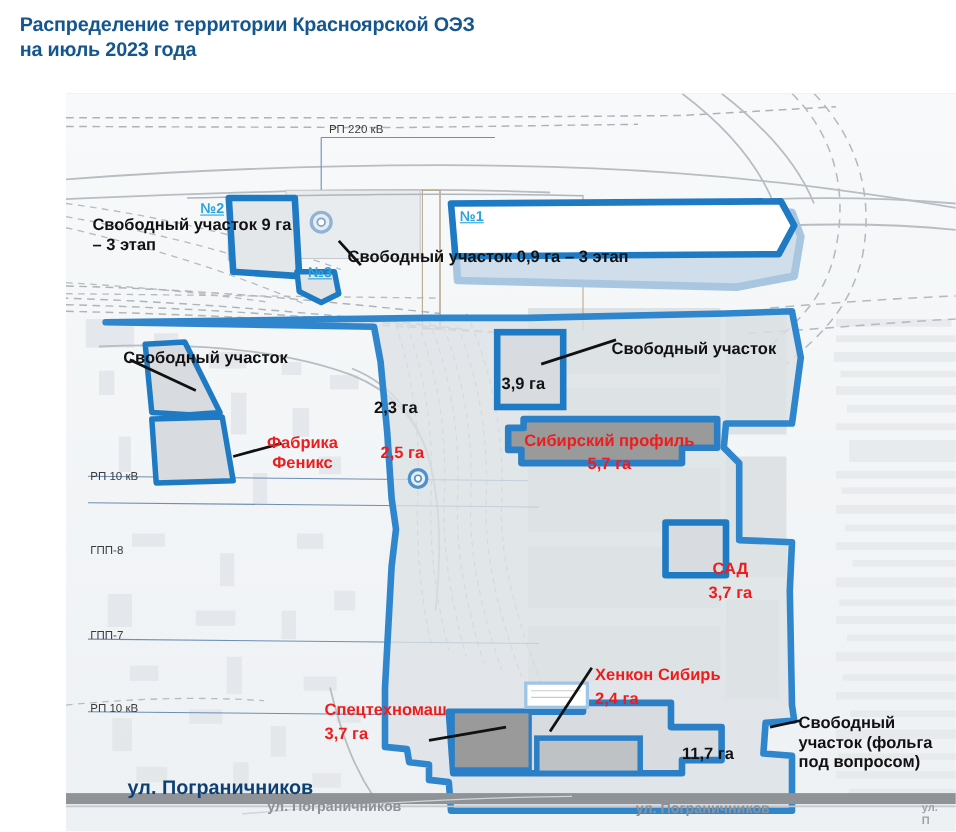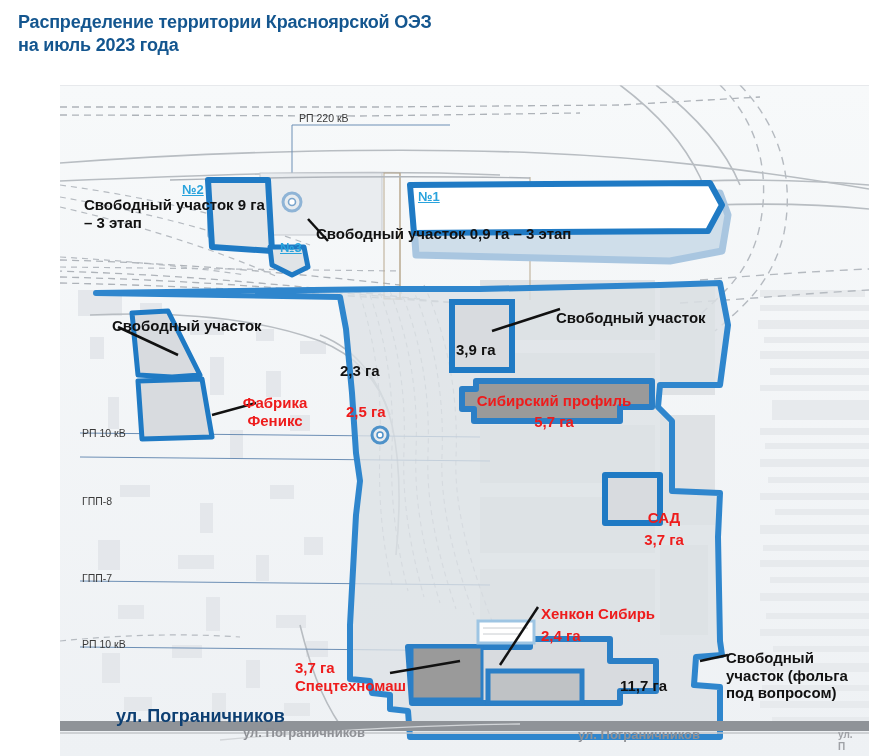--- a/index.html
+++ b/index.html
@@ -346,21 +346,21 @@
 
   <div class="lbl lbl-red center" style="left:456px; top:392px; width:196px;">Сибирский профиль</div>
   <div class="lbl lbl-red center" style="left:456px; top:413px; width:196px;">5,7 га</div>
 
   <div class="lbl lbl-red center" style="left:633px; top:509px; width:62px;">САД</div>
   <div class="lbl lbl-red center" style="left:633px; top:531px; width:62px;">3,7 га</div>
 
   <div class="lbl lbl-red" style="left:541px; top:605px;">Хенкон Сибирь</div>
   <div class="lbl lbl-red" style="left:541px; top:627px;">2,4 га</div>
 
-  <div class="lbl lbl-red" style="left:295px; top:637px;margin-top:40px;">Спецтехномаш</div>
+  <div class="lbl lbl-red" style="left:295px; top:637px;">Спецтехномаш</div>
   <div class="lbl lbl-red" style="left:295px; top:659px;">3,7 га</div>
 
   <div class="lbl lbl-black" style="left:620px; top:677px;">11,7 га</div>
   <div class="lbl lbl-black" style="left:726px; top:649px; width:140px;">Свободный
 участок (фольга
 под вопросом)</div>
 
   <div class="lbl lbl-thin" style="left:82px; top:427px;">РП 10 кВ</div>
   <div class="lbl lbl-thin" style="left:82px; top:455px;margin-top:40px;">ГПП-8</div>
   <div class="lbl lbl-thin" style="left:82px; top:572px;">ГПП-7</div>

